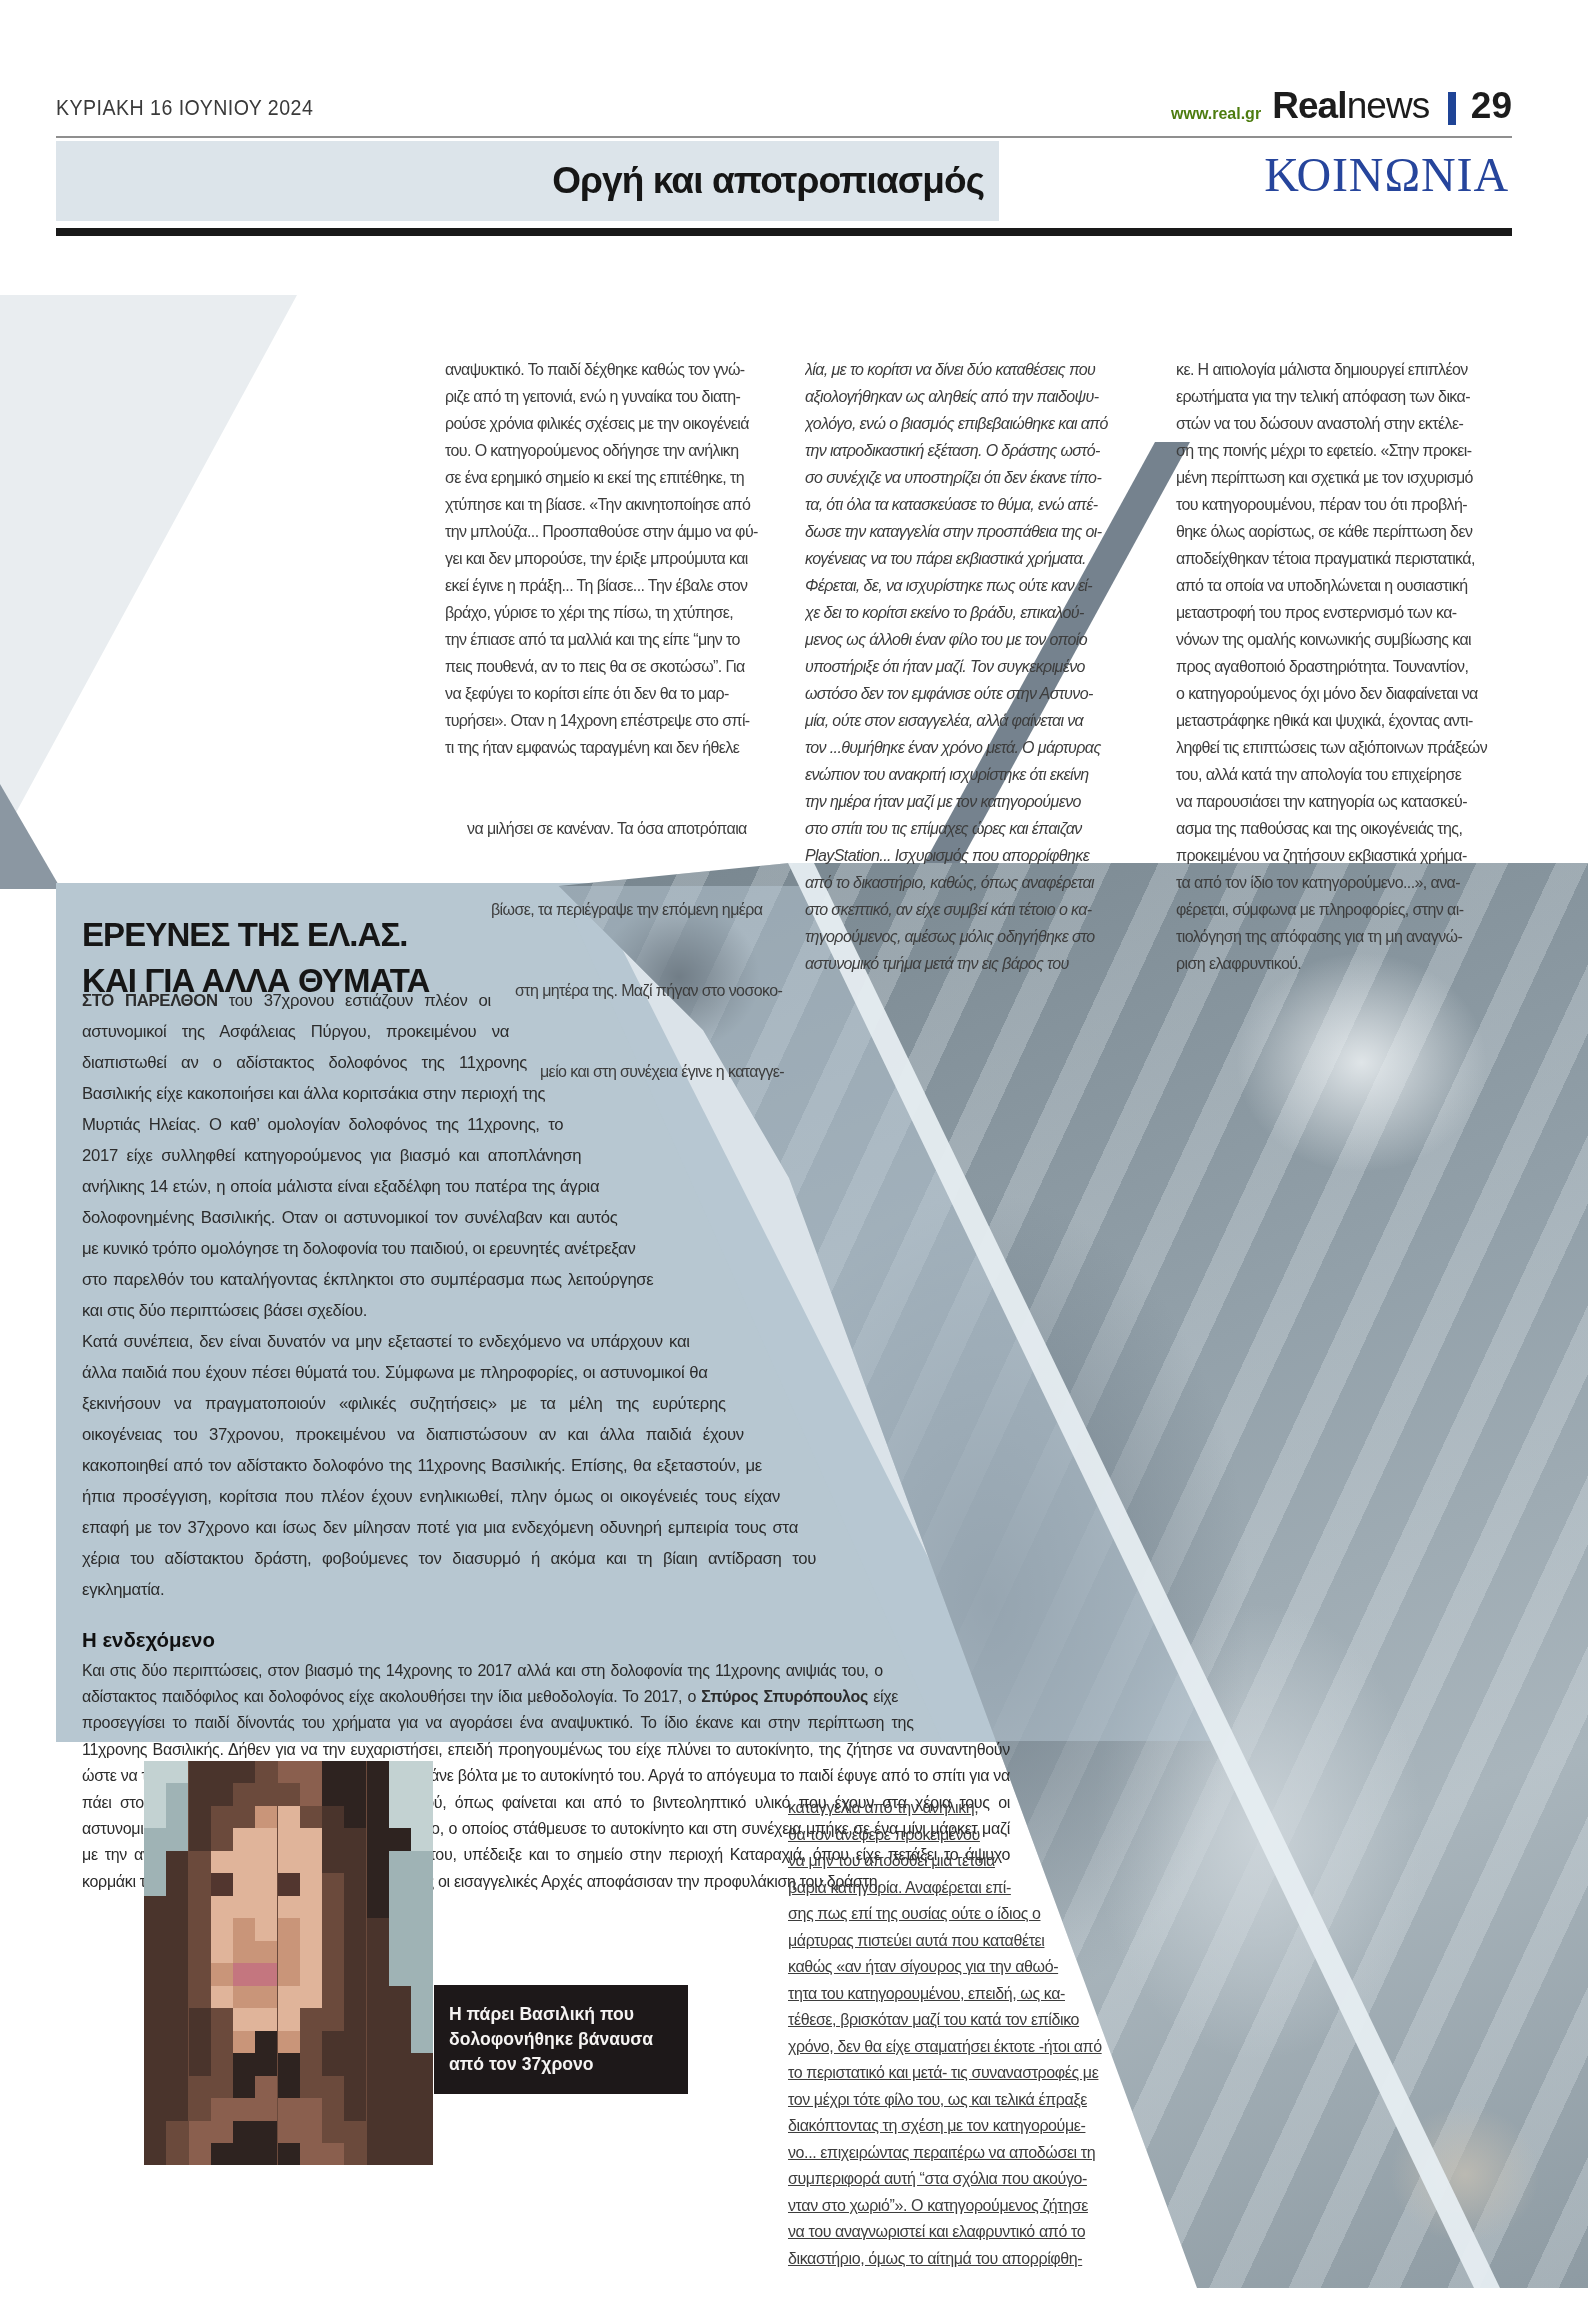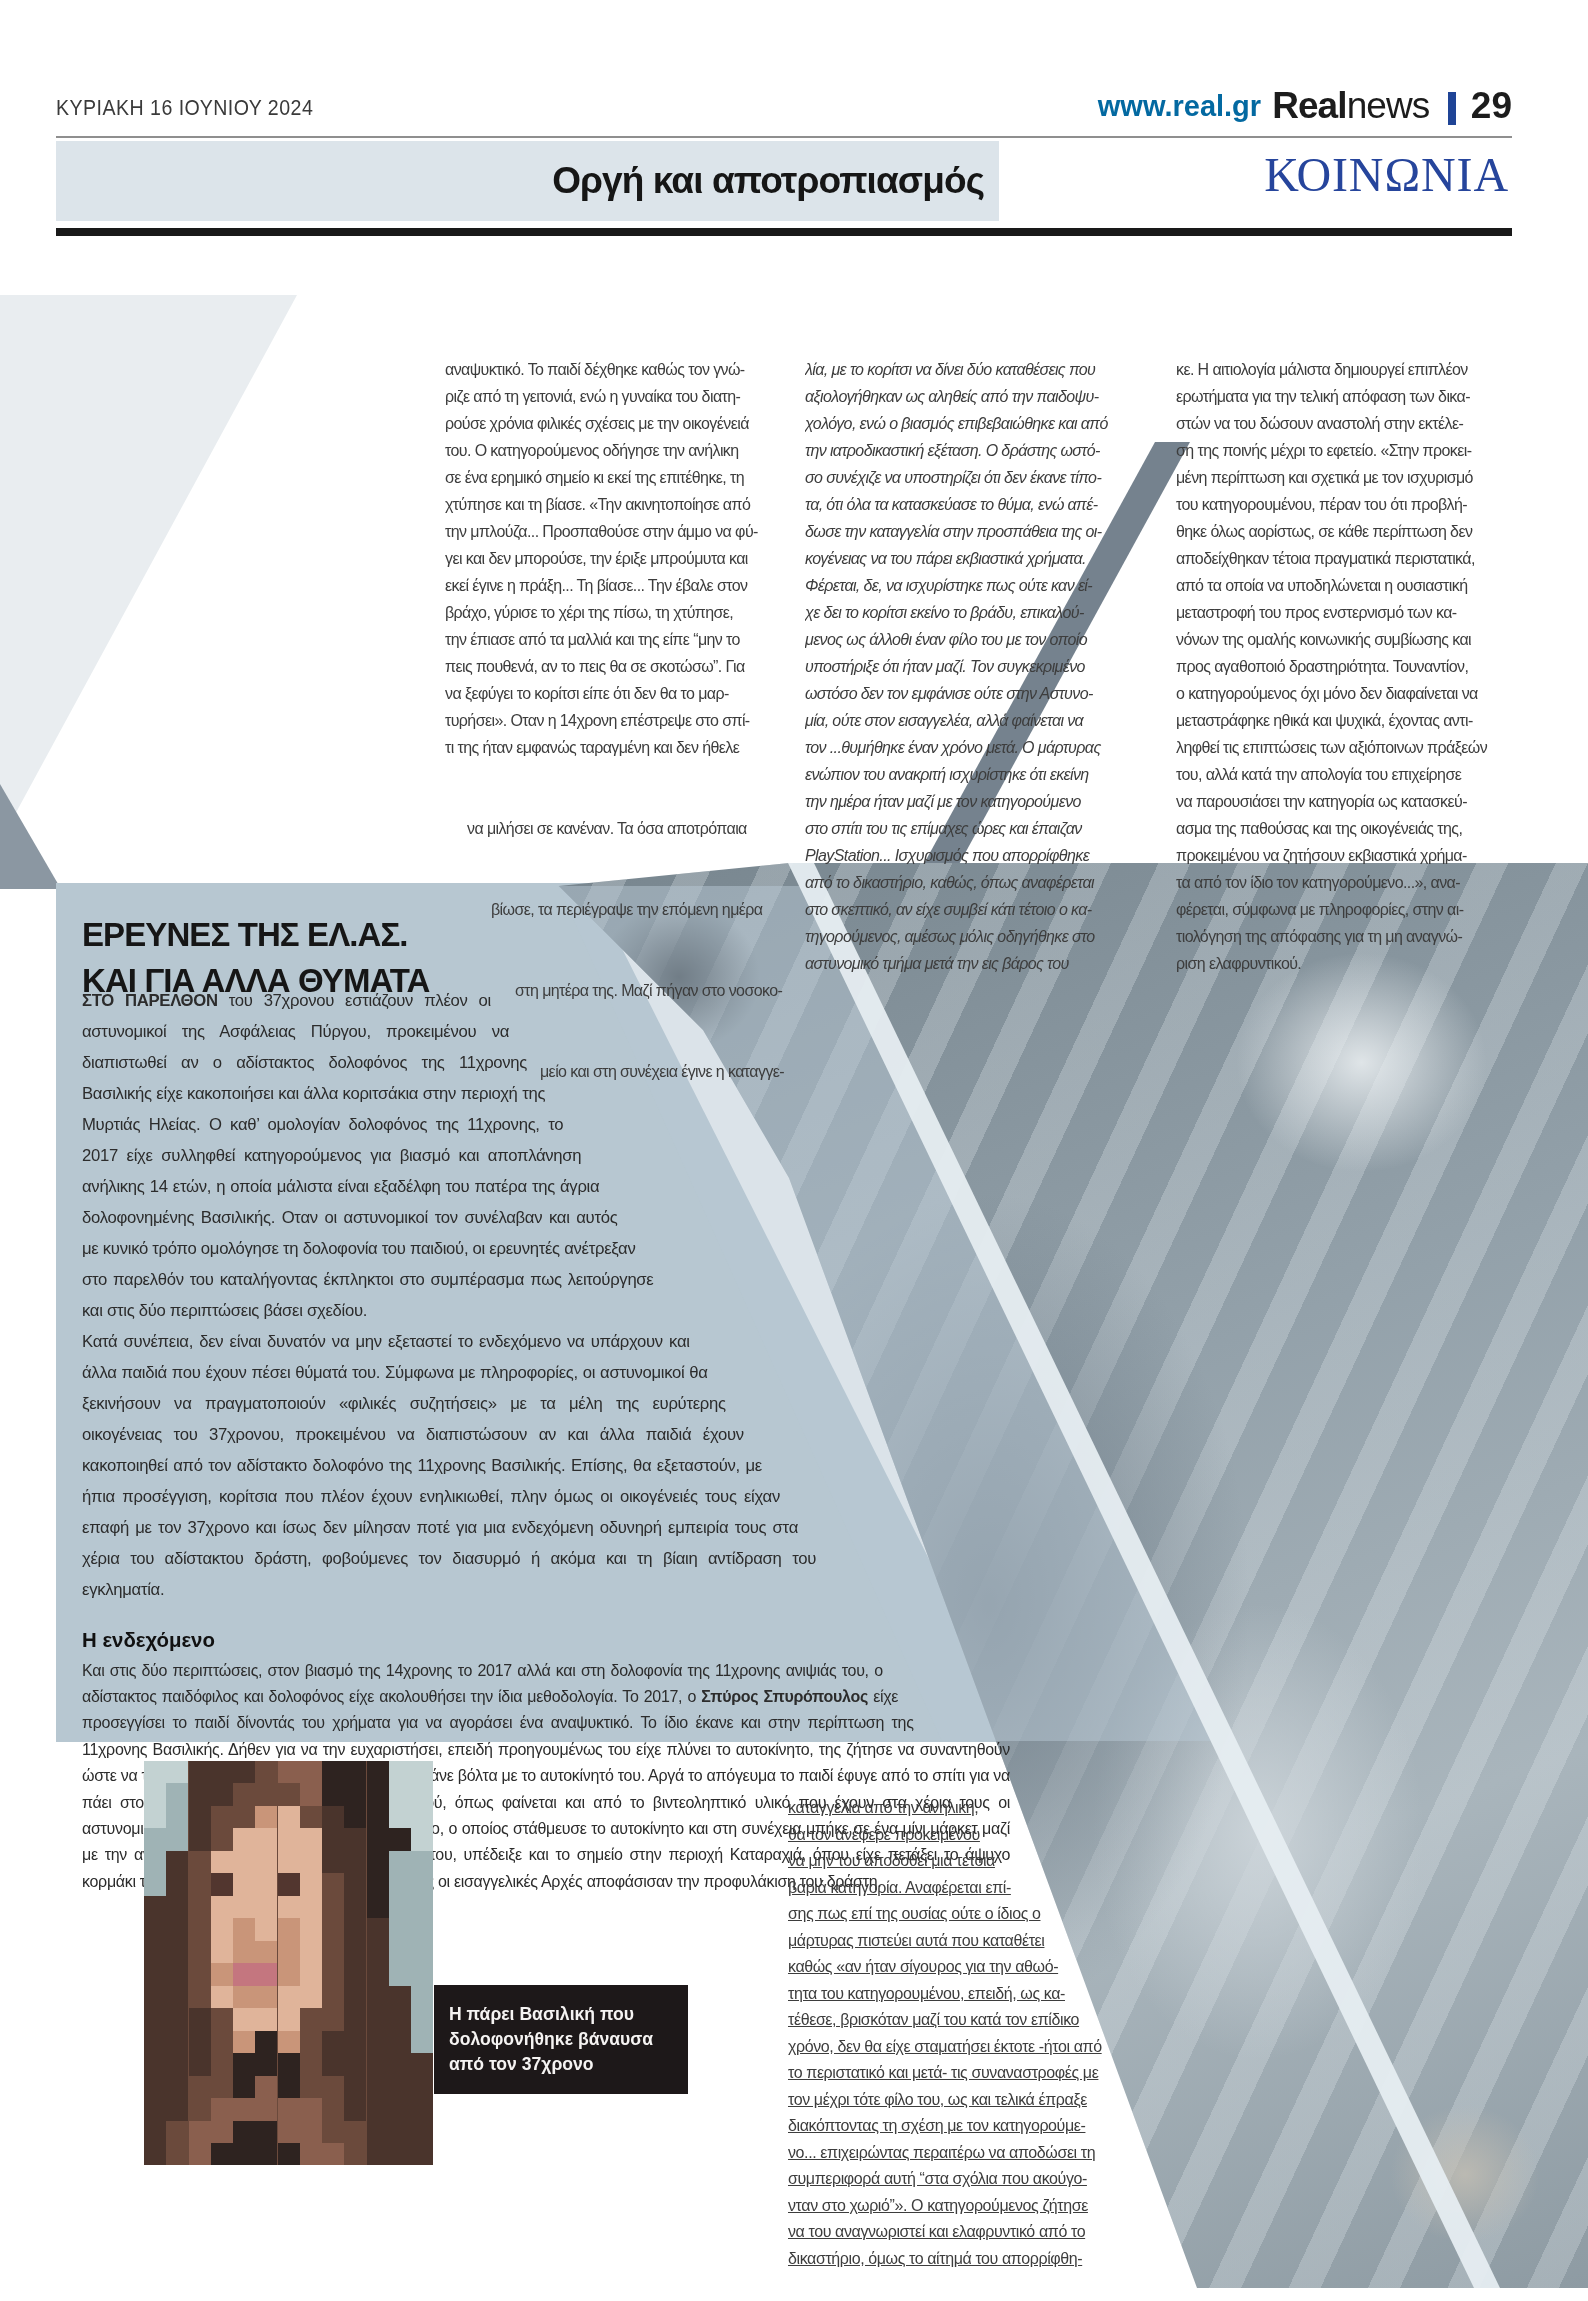--- a/index.html
+++ b/index.html
@@ -3,21 +3,21 @@
 <meta charset="utf-8">
 <style>
   html,body{margin:0;padding:0;background:#ffffff;}
   #page{position:relative;width:1589px;height:2301px;background:#ffffff;overflow:hidden;
         font-family:"Liberation Sans",sans-serif;color:#3b3b3b;}
   .abs{position:absolute;}
   
   .dateline{left:56px;top:96px;font-size:21.3px;color:#3a3a3a;transform:scaleX(.92);transform-origin:left;
             letter-spacing:0.5px;white-space:nowrap;}
   .header-right{right:77px;top:85px;display:flex;align-items:flex-end;gap:11px;}
-  .site-url{font-size:29px;font-weight:bold;color:#0369a1;padding-bottom:3.7px;}
+  .site-url{font-size:16px;font-weight:bold;color:#4d7c0f;padding-bottom:3.7px;}
   .brand{font-size:37px;color:#1c1c1c;letter-spacing:-0.9px;white-space:nowrap;}
   .brand b{font-weight:bold;}
   .brand span{font-weight:normal;}
   .page-num-bar{width:8.3px;height:33px;background:#1f4496;margin:0 3.7px 1.9px 7.4px;}
   .page-num{font-size:37px;font-weight:bold;color:#1c1c1c;}
   .header-rule{left:56px;top:136px;width:1456px;height:1.9px;background:#8f8f8f;}
   
   .headline-bar{left:56px;top:141px;width:943px;height:80px;background:#dce4ea;
                 display:flex;align-items:center;justify-content:flex-end;padding-right:15px;box-sizing:border-box;}
   .headline{font-size:37px;font-weight:bold;color:#161616;letter-spacing:-0.9px;white-space:nowrap;}

